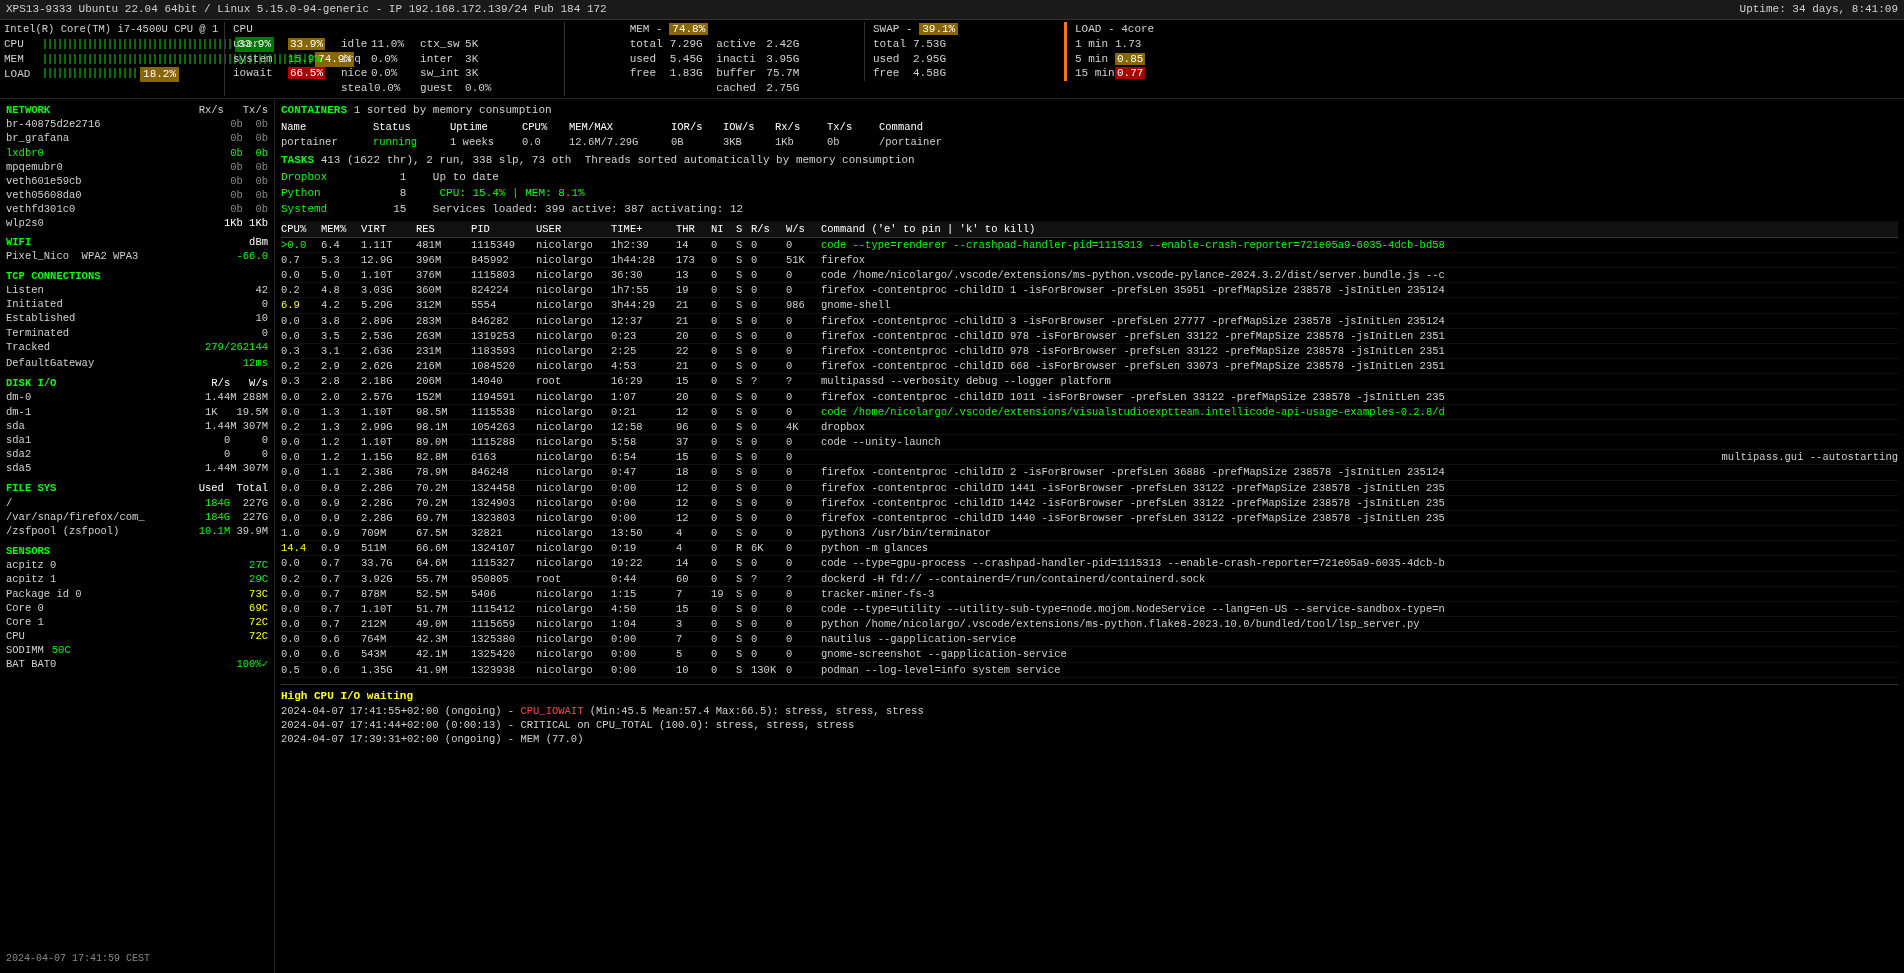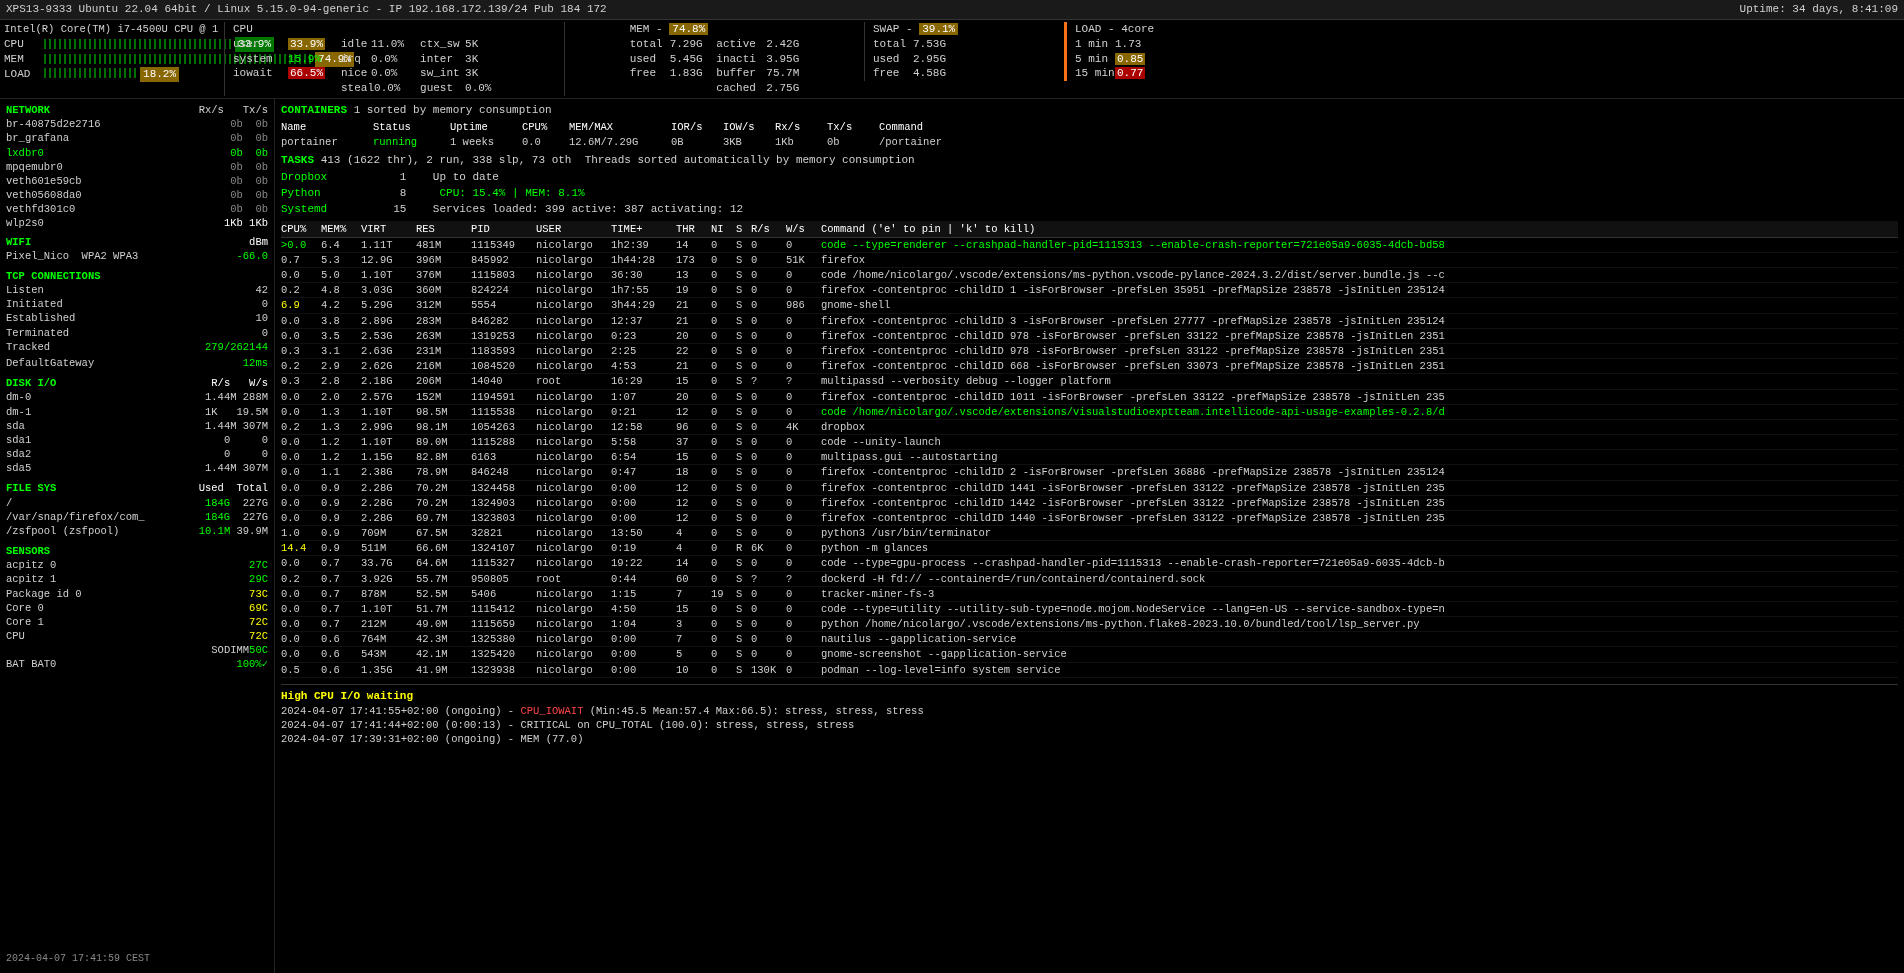--- a/index.html
+++ b/index.html
@@ -285,21 +285,21 @@
           <span style="color:#ffff00;">69C</span>
         </div>
       <div style="display:flex; justify-content:space-between;">
           <span>Core 1</span>
           <span style="color:#ffff00;">72C</span>
         </div>
       <div style="display:flex; justify-content:space-between;">
           <span>CPU</span>
           <span style="color:#ffff00;">72C</span>
         </div>
-      <div style="display:flex; justify-content:flex-end;">
+      <div style="display:flex; justify-content:flex-start;gap:8px;">
           <span>SODIMM</span>
           <span style="color:#00ff00;">50C</span>
         </div>
       <div style="display:flex; justify-content:space-between;">
           <span>BAT BAT0</span>
           <span style="color:#00ff00;">100%✓</span>
         </div>
     </div>
 
     <div style="position:absolute; bottom:8px; left:6px; color:#888; font-size:10px;">2024-04-07 17:41:59 CEST</div>
@@ -592,21 +592,21 @@
       <span style="color:#d0d0d0;">1.15G</span>
       <span style="color:#d0d0d0;">82.8M</span>
       <span style="color:#d0d0d0;">6163</span>
       <span style="color:#d0d0d0;">nicolargo</span>
       <span style="color:#d0d0d0;">6:54</span>
       <span style="color:#d0d0d0;">15</span>
       <span style="color:#d0d0d0;">0</span>
       <span style="color:#d0d0d0;">S</span>
       <span style="color:#d0d0d0;">0</span>
       <span style="color:#d0d0d0;">0</span>
-      <span style="color:#d0d0d0; overflow:hidden; white-space:nowrap; text-overflow:ellipsis;">multipass.gui --autostarting</span>
+      <span style="color:#d0d0d0; overflow:hidden; white-space:nowrap; text-overflow:ellipsis;text-align:right;">multipass.gui --autostarting</span>
     </div>
           <div style="display: grid; grid-template-columns: 40px 40px 55px 55px 65px 75px 65px 35px 25px 15px 35px 35px auto; font-size: 10.5px; padding: 0px; border-bottom: 1px solid rgb(17, 17, 17); overflow: hidden;">
       <span style="color:#d0d0d0;">0.0</span>
       <span style="color:#d0d0d0;">1.1</span>
       <span style="color:#d0d0d0;">2.38G</span>
       <span style="color:#d0d0d0;">78.9M</span>
       <span style="color:#d0d0d0;">846248</span>
       <span style="color:#d0d0d0;">nicolargo</span>
       <span style="color:#d0d0d0;">0:47</span>
       <span style="color:#d0d0d0;">18</span>

